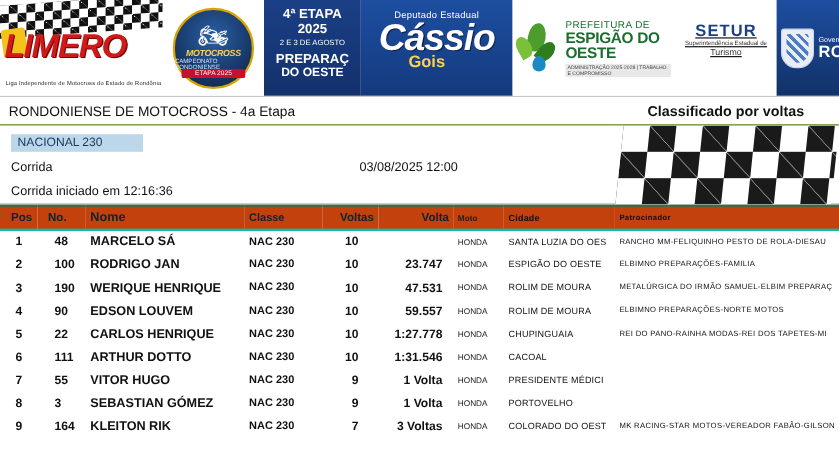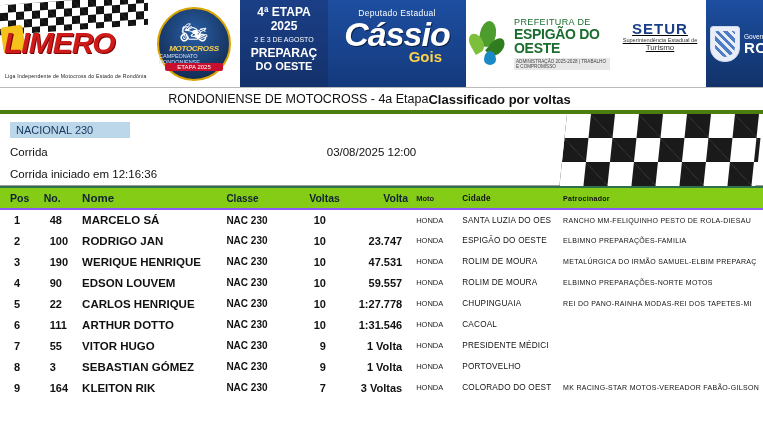--- a/index.html
+++ b/index.html
@@ -120,21 +120,21 @@
     text-align: center;
   }
   .cassio .dep { font-size: 8.5px; letter-spacing: .3px; }
   .cassio .nome {
     font-size: 34px; font-weight: bold; font-style: italic;
     line-height: .95; letter-spacing: -1px;
     text-shadow: 1px 1px 0 #0a2044;
   }
   .cassio .gois {
     font-size: 15px; font-weight: bold; color: #ffd24d;
-    text-align: right; margin-right: 18px; line-height: .9;
+    text-align: center; margin-right: 18px; line-height: .9;
   }
 
   
   .prefeitura {
     width: 148px;
     background: #ffffff;
     display: flex; align-items: center; padding: 0 4px;
   }
   .pref-art {
     width: 40px; height: 54px; position: relative; flex: 0 0 40px;
@@ -187,23 +187,23 @@
     background: repeating-linear-gradient(45deg, #4f7dc4 0 3px, #e8edf7 3px 6px);
     border-radius: 2px 2px 10px 10px;
   }
   .ron-txt .r1 { font-size: 6.5px; }
   .ron-txt .r2 { font-size: 15px; font-weight: bold; letter-spacing: .5px; line-height: 1; }
 
   
   .title-row {
     height: 26px;
     display: flex; align-items: center;
-    justify-content: center;
+    justify-content: space-between;
     padding: 0 8px;
-    border-bottom: 4px solid #4d7c0f;
+    border-bottom: 1px solid #4d7c0f;
   }
   .title-left { font-size: 12.5px; color: #111; }
   .title-right { font-size: 13px; font-weight: bold; color: #111; padding-right: 24px; }
 
   
   .info {
     position: relative;
     height: 72px;
     border-bottom: 1px solid #9a9a9a;
   }
@@ -231,23 +231,23 @@
   .info-center {
     flex: 1; text-align: center; font-size: 11.5px; color: #111;
     padding-right: 140px;
   }
   .info-label { font-size: 11.5px; color: #111; }
 
   
   .table-wrap { padding: 0; }
   table { width: 763px; border-collapse: collapse; }
   thead th {
-    background: #84cc16;
+    background: #c2410c;
     border-top: 2px solid #2f6f4f;
-    border-bottom: 2px solid #8b5cf6;
+    border-bottom: 2px solid #14b8a6;
     font-size: 10.5px;
     color: #123;
     padding: 4px 4px;
     text-align: left;
     white-space: nowrap;
   }
   tbody td {
     font-size: 11px;
     padding: 3px 4px;
     color: #111;

